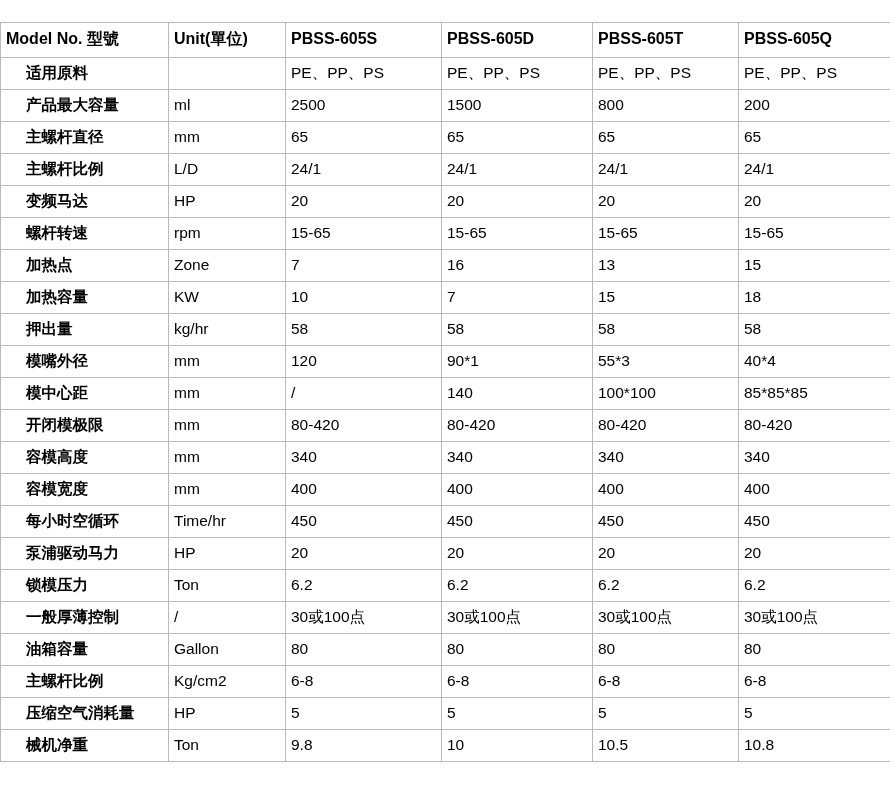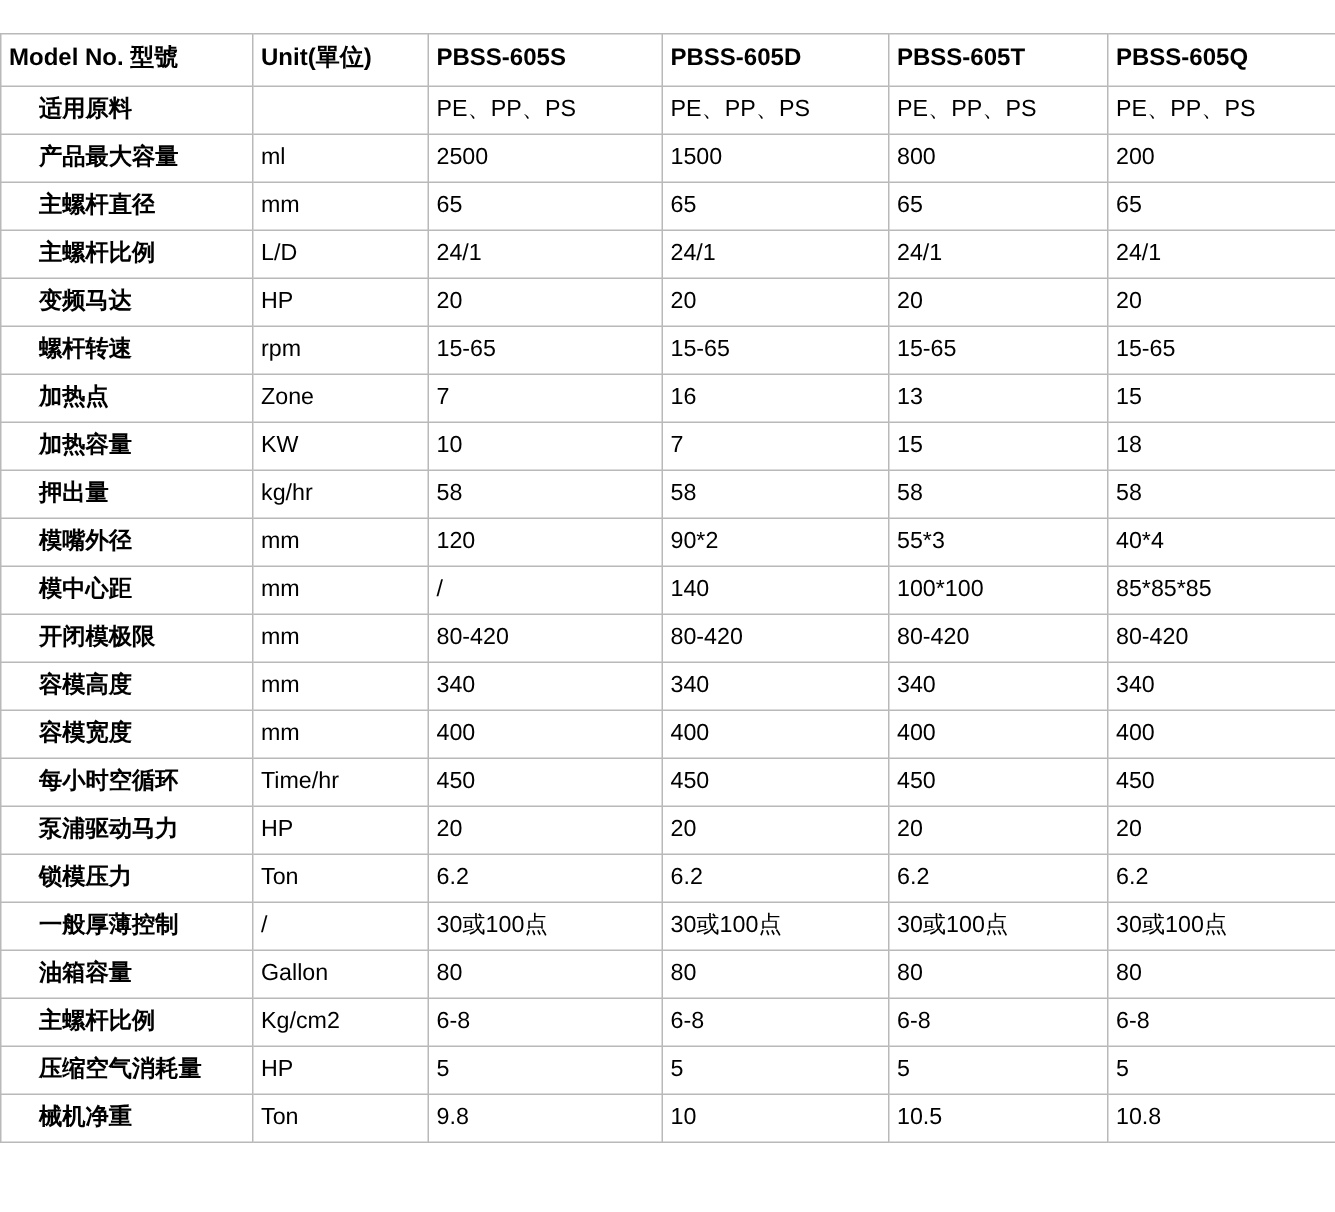--- a/index.html
+++ b/index.html
@@ -151,21 +151,21 @@
         <td>kg/hr</td>
         <td>58</td>
         <td>58</td>
         <td>58</td>
         <td>58</td>
       </tr>
       <tr>
         <td>模嘴外径</td>
         <td>mm</td>
         <td>120</td>
-        <td>90*2</td>
+        <td>90*1</td>
         <td>55*3</td>
         <td>40*4</td>
       </tr>
       <tr>
         <td>模中心距</td>
         <td>mm</td>
         <td>/</td>
         <td>140</td>
         <td>100*100</td>
         <td>85*85*85</td>

